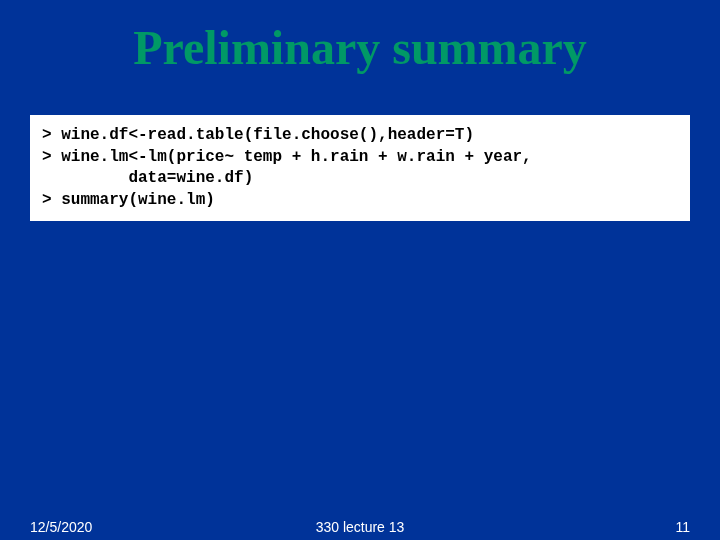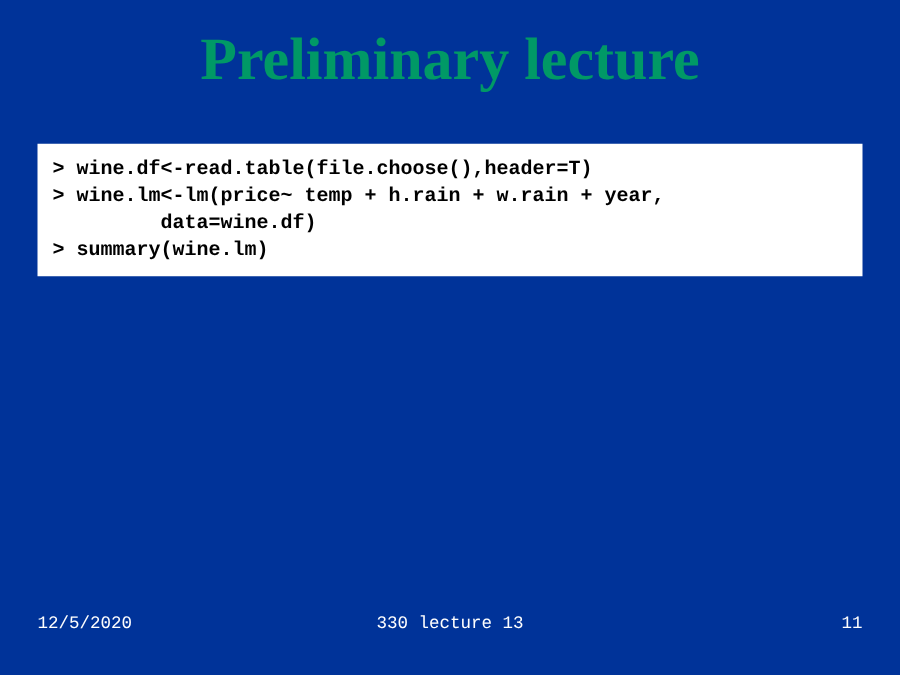--- a/index.html
+++ b/index.html
@@ -25,42 +25,42 @@
     padding: 10px 12px;
     font-family: "Courier New", Courier, monospace;
     font-size: 16px;
     font-weight: bold;
     color: #000000;
     white-space: pre;
     line-height: 1.35;
   }
   .footer {
     position: absolute;
-    bottom: 33px;
+    bottom: 5px;
     left: 0;
     width: 100%;
     display: flex;
     justify-content: space-between;
     align-items: center;
     padding: 0 30px;
-    font-family: Liberation Mono, monospace;
+    font-family: Liberation Sans, sans-serif;
     font-size: 14px;
     color: #ffffff;
   }
   .footer-center {
     position: absolute;
     left: 50%;
     transform: translateX(-50%);
     text-align: right;
   }
 </style>
 </head>
 <body>
 
-<div class="title">Preliminary lecture</div>
+<div class="title">Preliminary summary</div>
 
 <div class="code-box">&gt; wine.df&lt;-read.table(file.choose(),header=T)
 &gt; wine.lm&lt;-lm(price~ temp + h.rain + w.rain + year,
          data=wine.df)
 &gt; summary(wine.lm)</div>
 
 <div class="footer">
   <span>12/5/2020</span>
   <span class="footer-center">330 lecture 13</span>
   <span>11</span>

